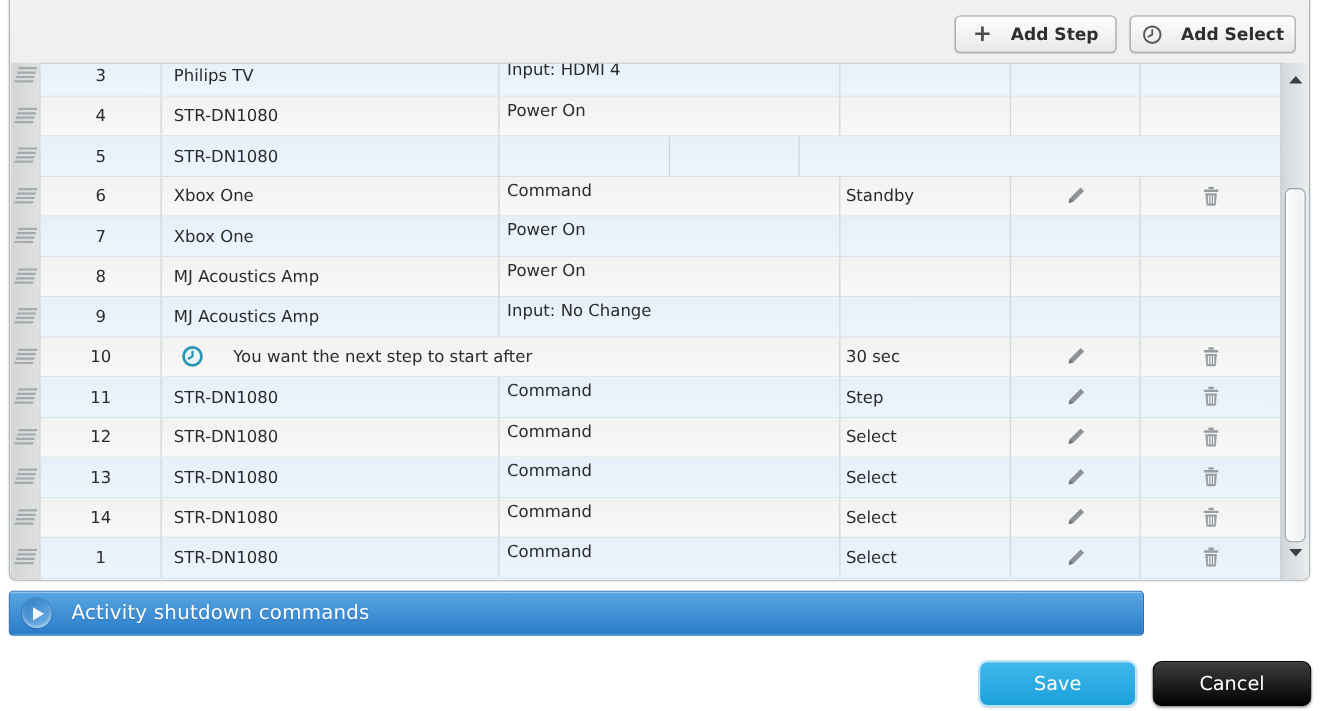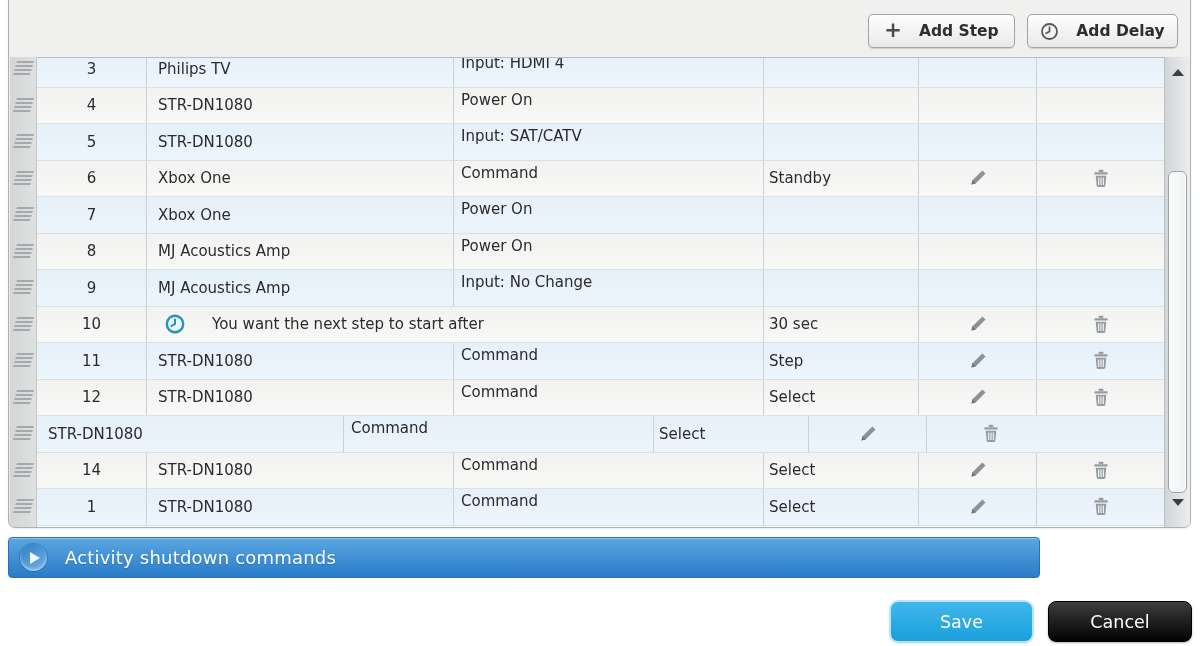--- a/index.html
+++ b/index.html
@@ -104,21 +104,21 @@
     <div class="tool-btn btn-add-step">
       <span class="plus-glyph">+</span>
       <span>Add Step</span>
     </div>
 
     <div class="tool-btn btn-add-delay">
       <svg class="clock-svg" viewBox="0 0 18 18">
         <circle cx="9" cy="9" r="7.1" fill="none" stroke="currentColor" stroke-width="1.7"></circle>
         <path d="M9 9 V4.9 M9 9 L5.7 10.7" fill="none" stroke="currentColor" stroke-width="1.6" stroke-linecap="round"></path>
       </svg>
-      <span>Add Delay</span>
+      <span>Add Select</span>
     </div>
 
     <div class="gutter">
       <div class="gutter-inner">
           <div class="handle-slot">
             <div class="drag-handle">
               <i></i>
               <i></i>
               <i></i>
               <i></i>
@@ -237,21 +237,20 @@
             <div class="cell c-num">4</div>
             <div class="cell c-device">STR-DN1080</div>
             <div class="cell c-command">Power On</div>
             <div class="cell c-value"></div>
             <div class="cell c-edit"></div>
             <div class="cell c-trash"></div>
           </div>
           <div class="row blue">
             <div class="cell c-num">5</div>
             <div class="cell c-device">STR-DN1080</div>
-            <div class="cell c-command">Input: SAT/CATV</div>
             <div class="cell c-value"></div>
             <div class="cell c-edit"></div>
             <div class="cell c-trash"></div>
           </div>
           <div class="row gray">
             <div class="cell c-num">6</div>
             <div class="cell c-device">Xbox One</div>
             <div class="cell c-command">Command</div>
             <div class="cell c-value">Standby</div>
             <div class="cell c-edit">
@@ -388,20 +387,21 @@
                   <g stroke="#eef1f3" stroke-width="1.1">
                     <line x1="5.9" y1="7.6" x2="5.9" y2="14.4"></line>
                     <line x1="8" y1="7.6" x2="8" y2="14.4"></line>
                     <line x1="10.1" y1="7.6" x2="10.1" y2="14.4"></line>
                   </g>
                 </svg>
               </span>
             </div>
           </div>
           <div class="row blue">
+            <div class="cell c-num">13</div>
             <div class="cell c-device">STR-DN1080</div>
             <div class="cell c-command">Command</div>
             <div class="cell c-value">Select</div>
             <div class="cell c-edit">
               <span class="icon-btn">
                 <svg class="pencil-svg" viewBox="0 0 16 16">
                   <path fill="#8d9справ296" d="M0 0"></path>
                   <path fill="#8d9296" d="M11.9 1.3 L14.7 4.1 L5.9 12.9 L2.2 13.8 L3.1 10.1 Z"></path>
                   <path fill="#6e7377" d="M3.1 10.1 L2.2 13.8 L5.9 12.9 Z"></path>
                 </svg>

